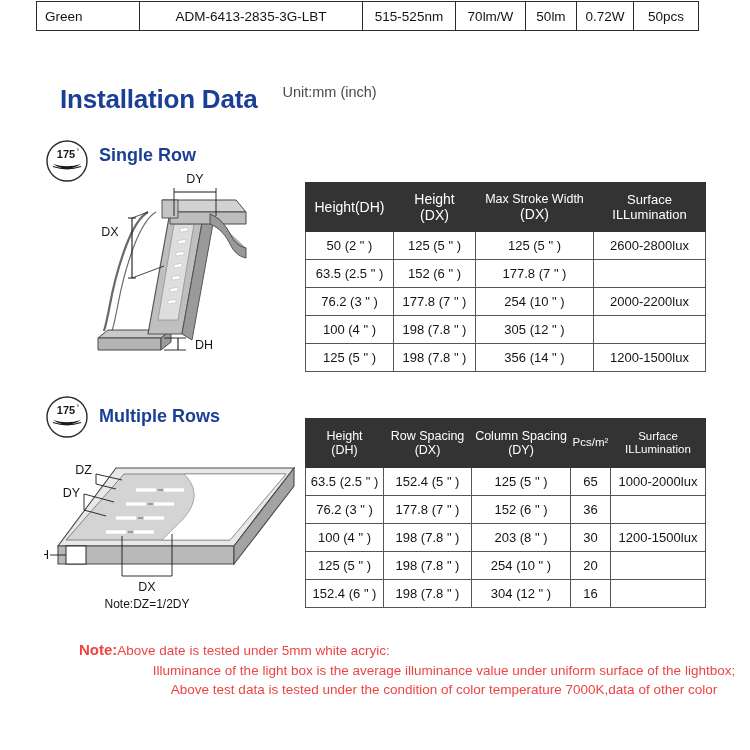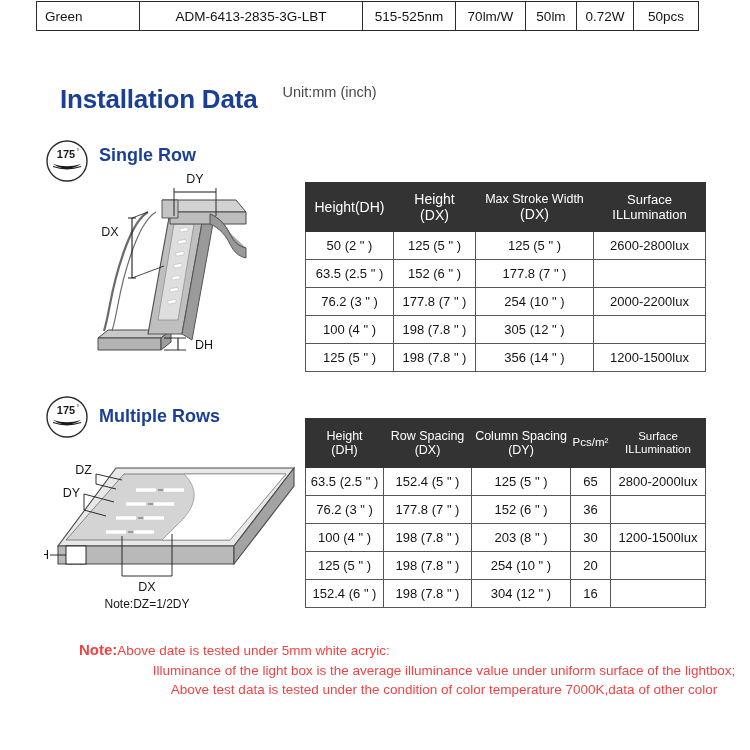--- a/index.html
+++ b/index.html
@@ -391,21 +391,21 @@
           <span class="hl2">ILLumination</span>
         </th>
       </tr>
     </thead>
     <tbody>
       <tr>
         <td>63.5 (2.5 " )</td>
         <td>152.4 (5 " )</td>
         <td>125 (5 " )</td>
         <td>65</td>
-        <td>2800-2000lux</td>
+        <td>1000-2000lux</td>
       </tr>
       <tr>
         <td>76.2 (3 " )</td>
         <td>177.8 (7 " )</td>
         <td>152 (6 " )</td>
         <td>36</td>
         <td></td>
       </tr>
       <tr>
         <td>100 (4 " )</td>

